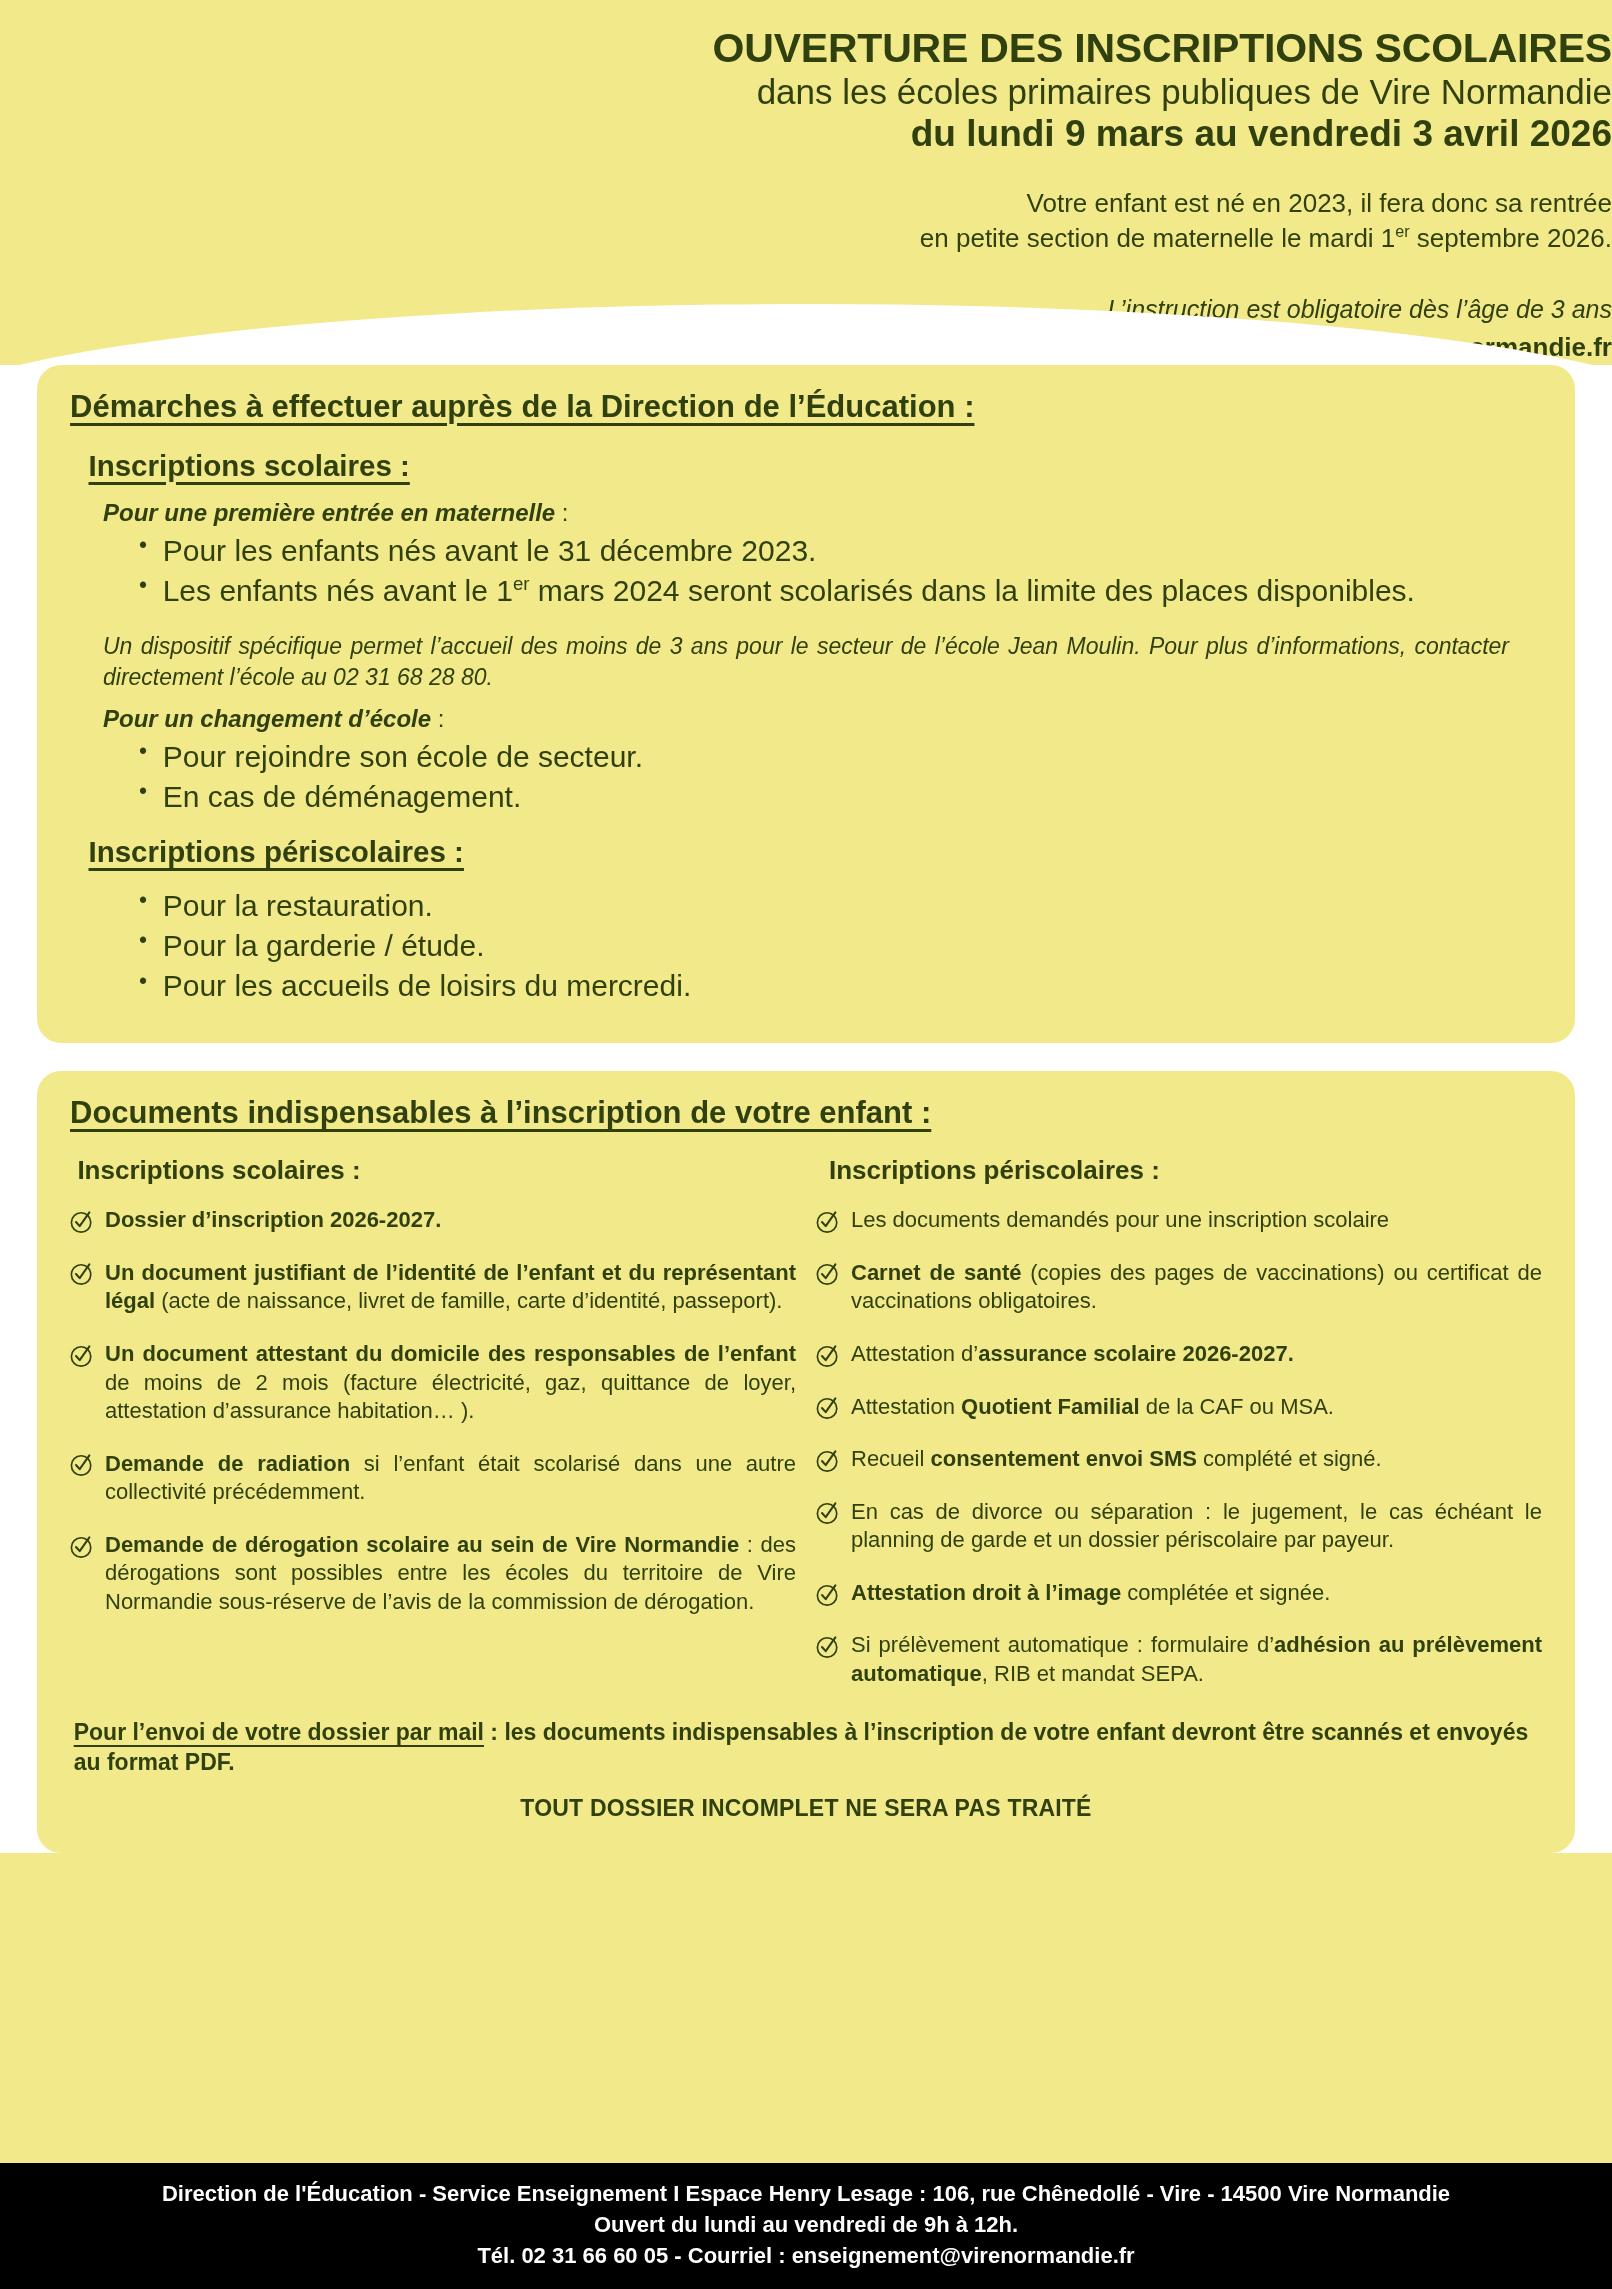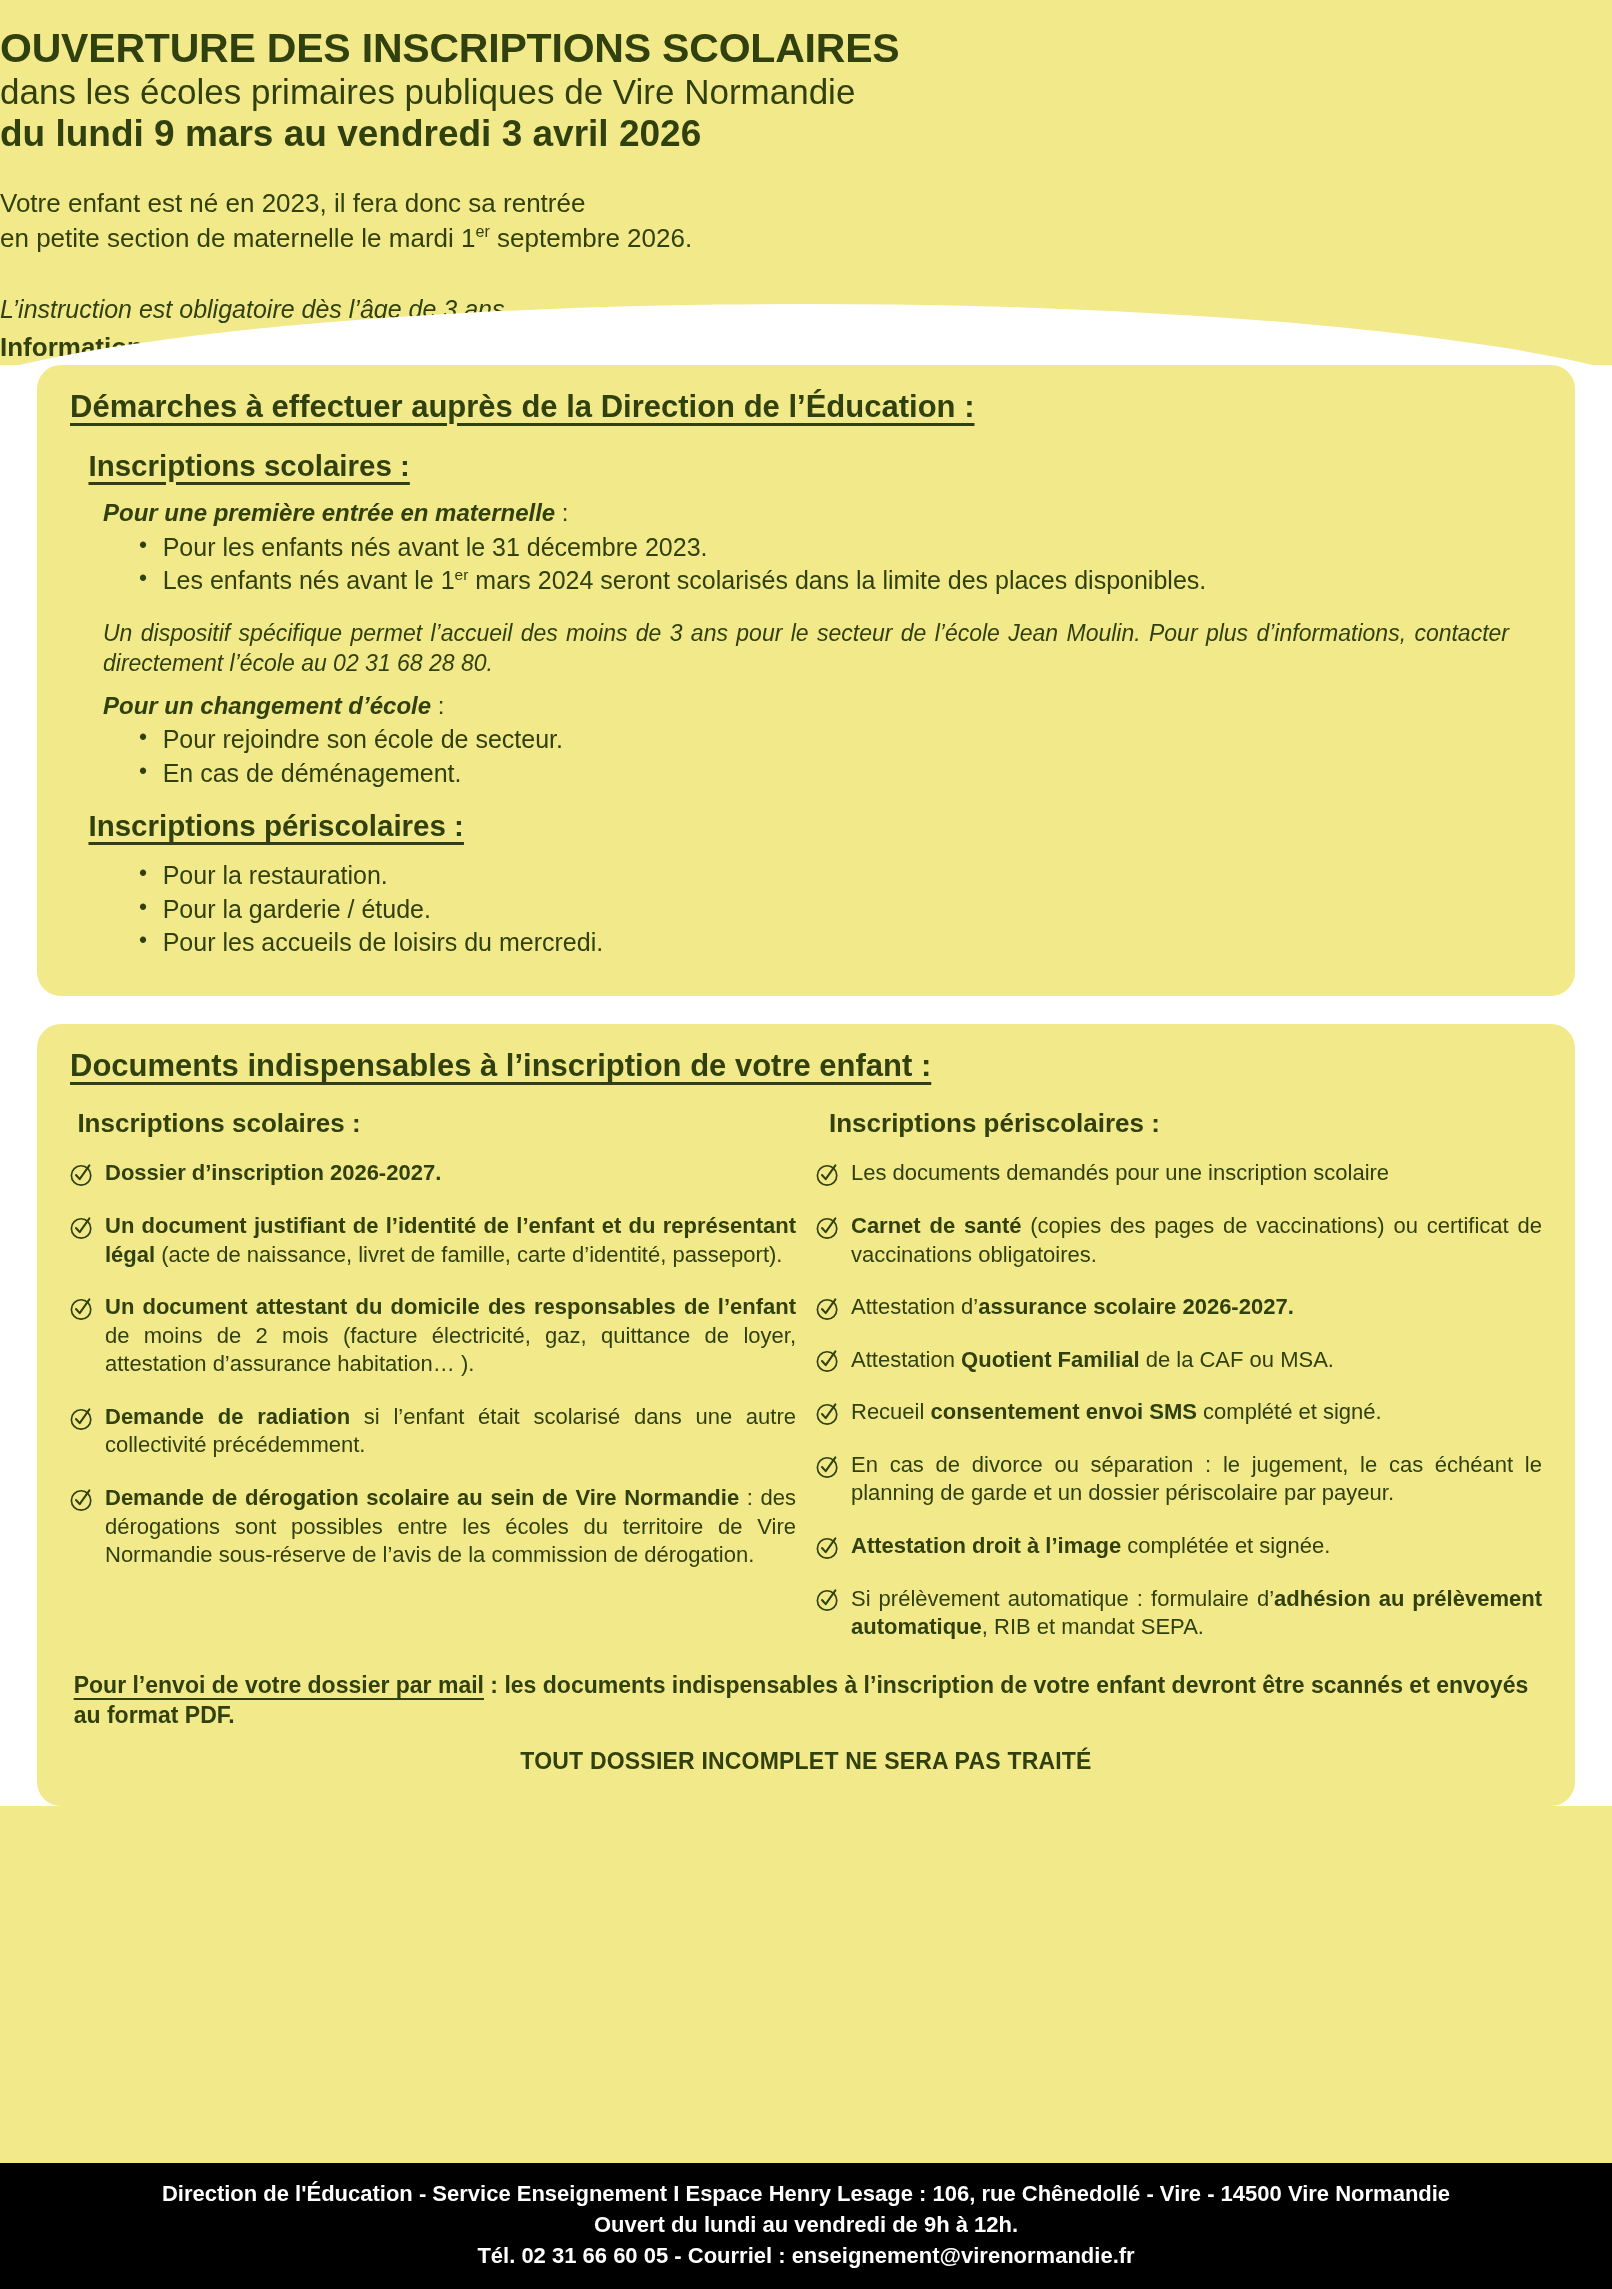--- a/index.html
+++ b/index.html
@@ -14,21 +14,21 @@
     color: #30400f;
     overflow: hidden;
     position: relative;
   }
 
   
   .header {
     position: relative;
     background: #f2e98a;
     padding: 26px 0 0 0;
-    text-align: left;
+    text-align: right;
   }
   .header-curve {
     position: absolute;
     left: -6%;
     bottom: -59px;
     width: 112%;
     height: 120px;
     background: #ffffff;
     border-radius: 50% 50% 0 0 / 100% 100% 0 0;
   }
@@ -115,21 +115,21 @@
     margin: 13px 0 3.7px 33px;
     color: #30400f;
   }
   .sub-head .plain { font-weight: 400; font-style: normal; }
   ul.dots {
     margin: 1.8px 0 5.5px 0;
     padding-left: 89px;
     list-style: none;
   }
   ul.dots li {
-    font-size: 25px;
+    font-size: 30px;
     line-height: 1.34;
     position: relative;
     padding-left: 3.7px;
     color: #30400f;
   }
   ul.dots li::before {
     content: "•";
     position: absolute;
     left: -20px;
     top: -0.9px;

